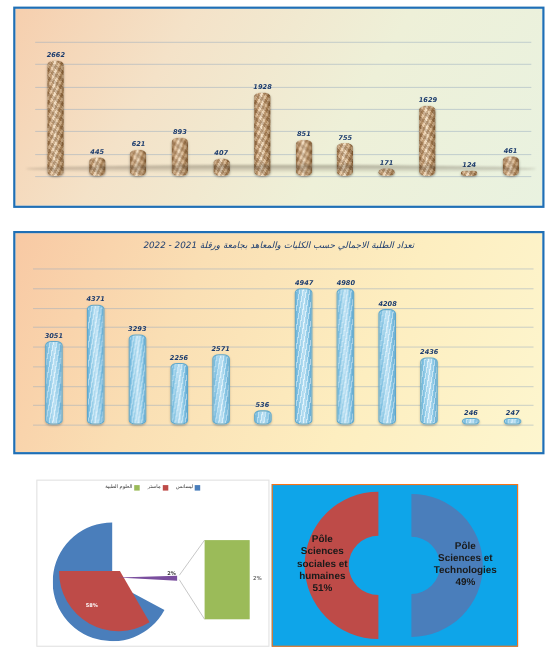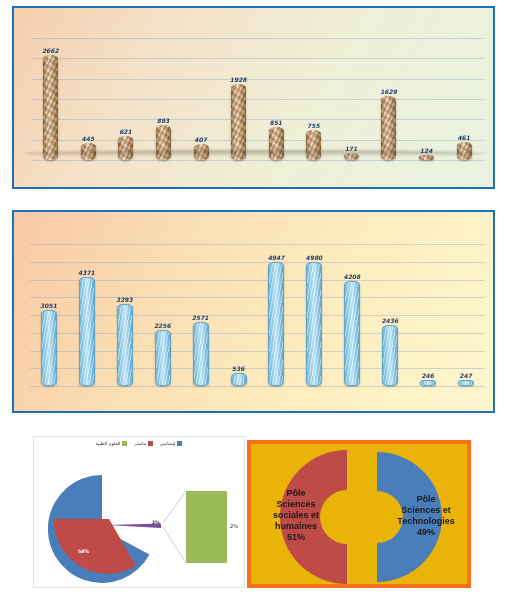--- a/index.html
+++ b/index.html
@@ -260,22 +260,22 @@
     inset: 0;
     pointer-events: none;
   }
 
   
   #donutpanel {
     left: 247px;
     top: 440px;
     width: 224px;
     height: 148px;
-    background: #eab308;
-    border: 4px solid #f97316;
+    background: #0ea5e9;
+    border: 1px solid #f97316;
   }
   .donut-label {
     position: absolute;
     font-family: "Liberation Sans", sans-serif;
     font-size: 9px;
     font-weight: bold;
     color: #1a1a1a;
     text-align: center;
     line-height: 11px;
   }
@@ -345,20 +345,21 @@
         <div class="barcell">
           <div class="barval">461</div>
           <div class="bar1" style="height: 18.1107px;"></div>
         </div>
       </div>
   </div>
   <div class="axis-shadow"></div>
 </div>
 
 <div class="panel" id="chart2">
+  <div class="chart-title">تعداد الطلبة الاجمالي حسب الكليات والمعاهد بجامعة ورقلة 2021 - 2022</div>
 
   <div class="plot2">
     <div class="gridlines" id="grid2">
         <i style="top: 0%;"></i>
         <i style="top: 12.5%;"></i>
         <i style="top: 25%;"></i>
         <i style="top: 37.5%;"></i>
         <i style="top: 50%;"></i>
         <i style="top: 62.5%;"></i>
         <i style="top: 75%;"></i>

